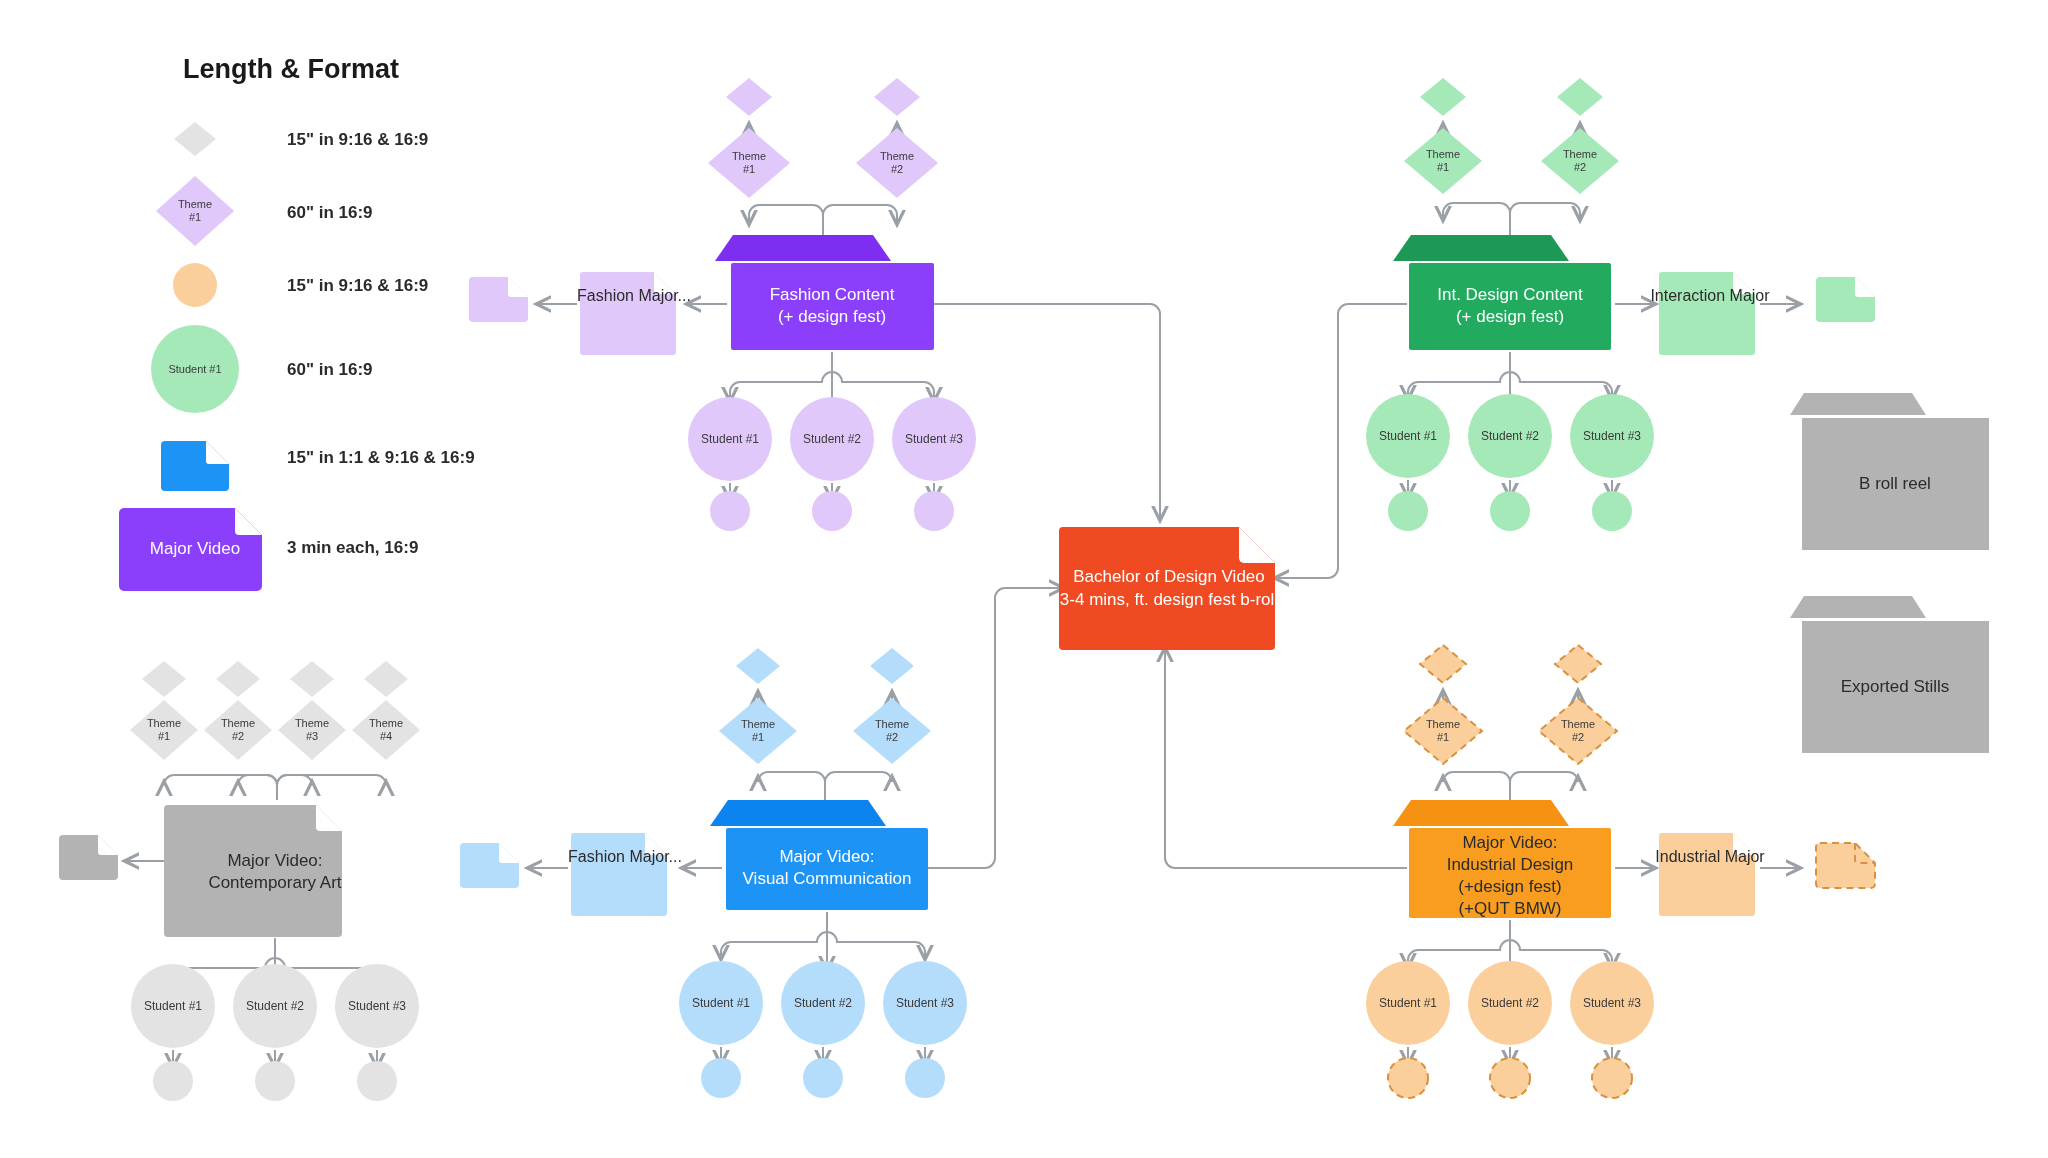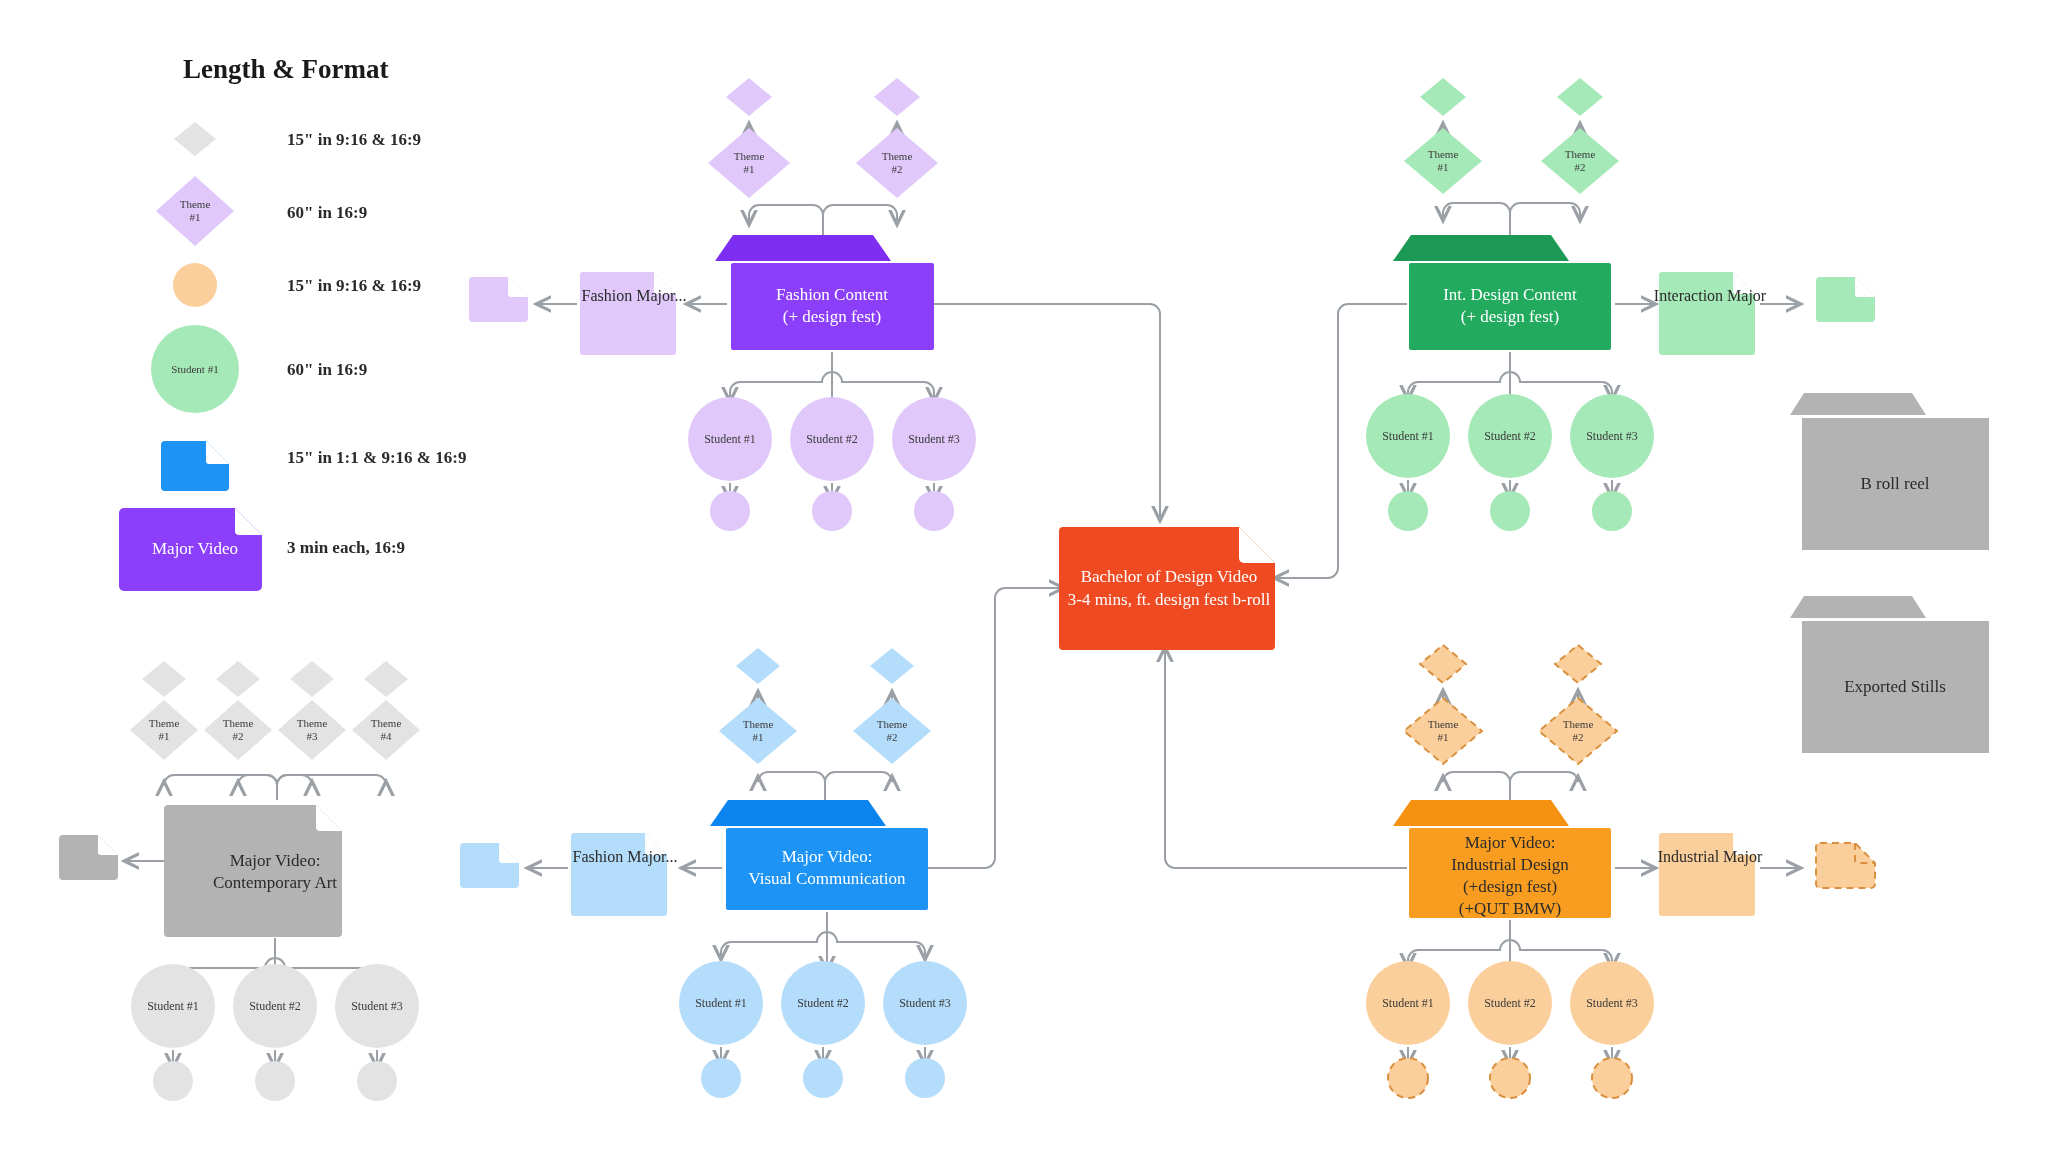--- a/index.html
+++ b/index.html
@@ -1,17 +1,17 @@
 <!DOCTYPE html>
 <html><head>
 <meta charset="utf-8">
 <style>
   html,body{margin:0;padding:0;background:#ffffff;}
   body{width:2048px;height:1158px;overflow:hidden;font-family:"Liberation Sans",sans-serif;}
-  #stage{position:relative;width:2048px;height:1158px;font-family:Liberation Serif, serif;}
+  #stage{position:relative;width:2048px;height:1158px;}
   svg#canvas{position:absolute;left:0;top:0;width:2048px;height:1158px;}
   .ttl{font-weight:bold;font-size:27px;fill:#1a1a1a;}
   .legtxt{font-size:17px;fill:#2b2b2b;font-weight:bold;}
   .nodelbl{font-size:17px;fill:#ffffff;}
   .nodelbl-d{font-size:17px;fill:#2b2b2b;}
   .smalllbl{font-size:11px;fill:#3a3a3a;}
   .midlbl{font-size:12px;fill:#3a3a3a;}
   .doclbl{font-size:16px;fill:#2b2b2b;}
   .conn{fill:none;stroke:#9aa0a6;stroke-width:2;}
 </style>

